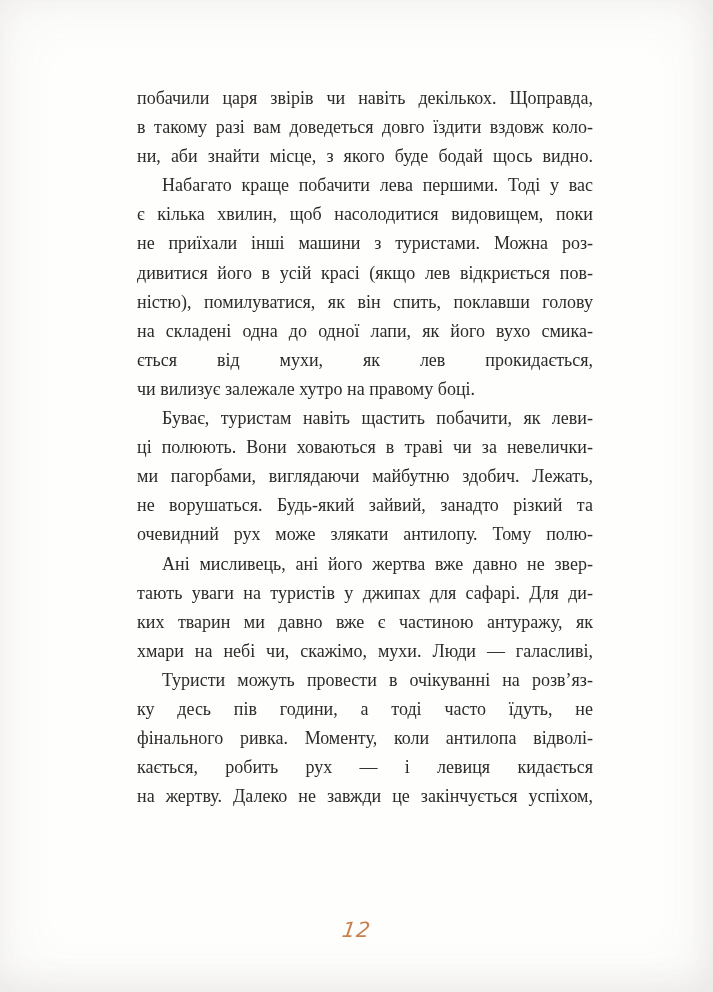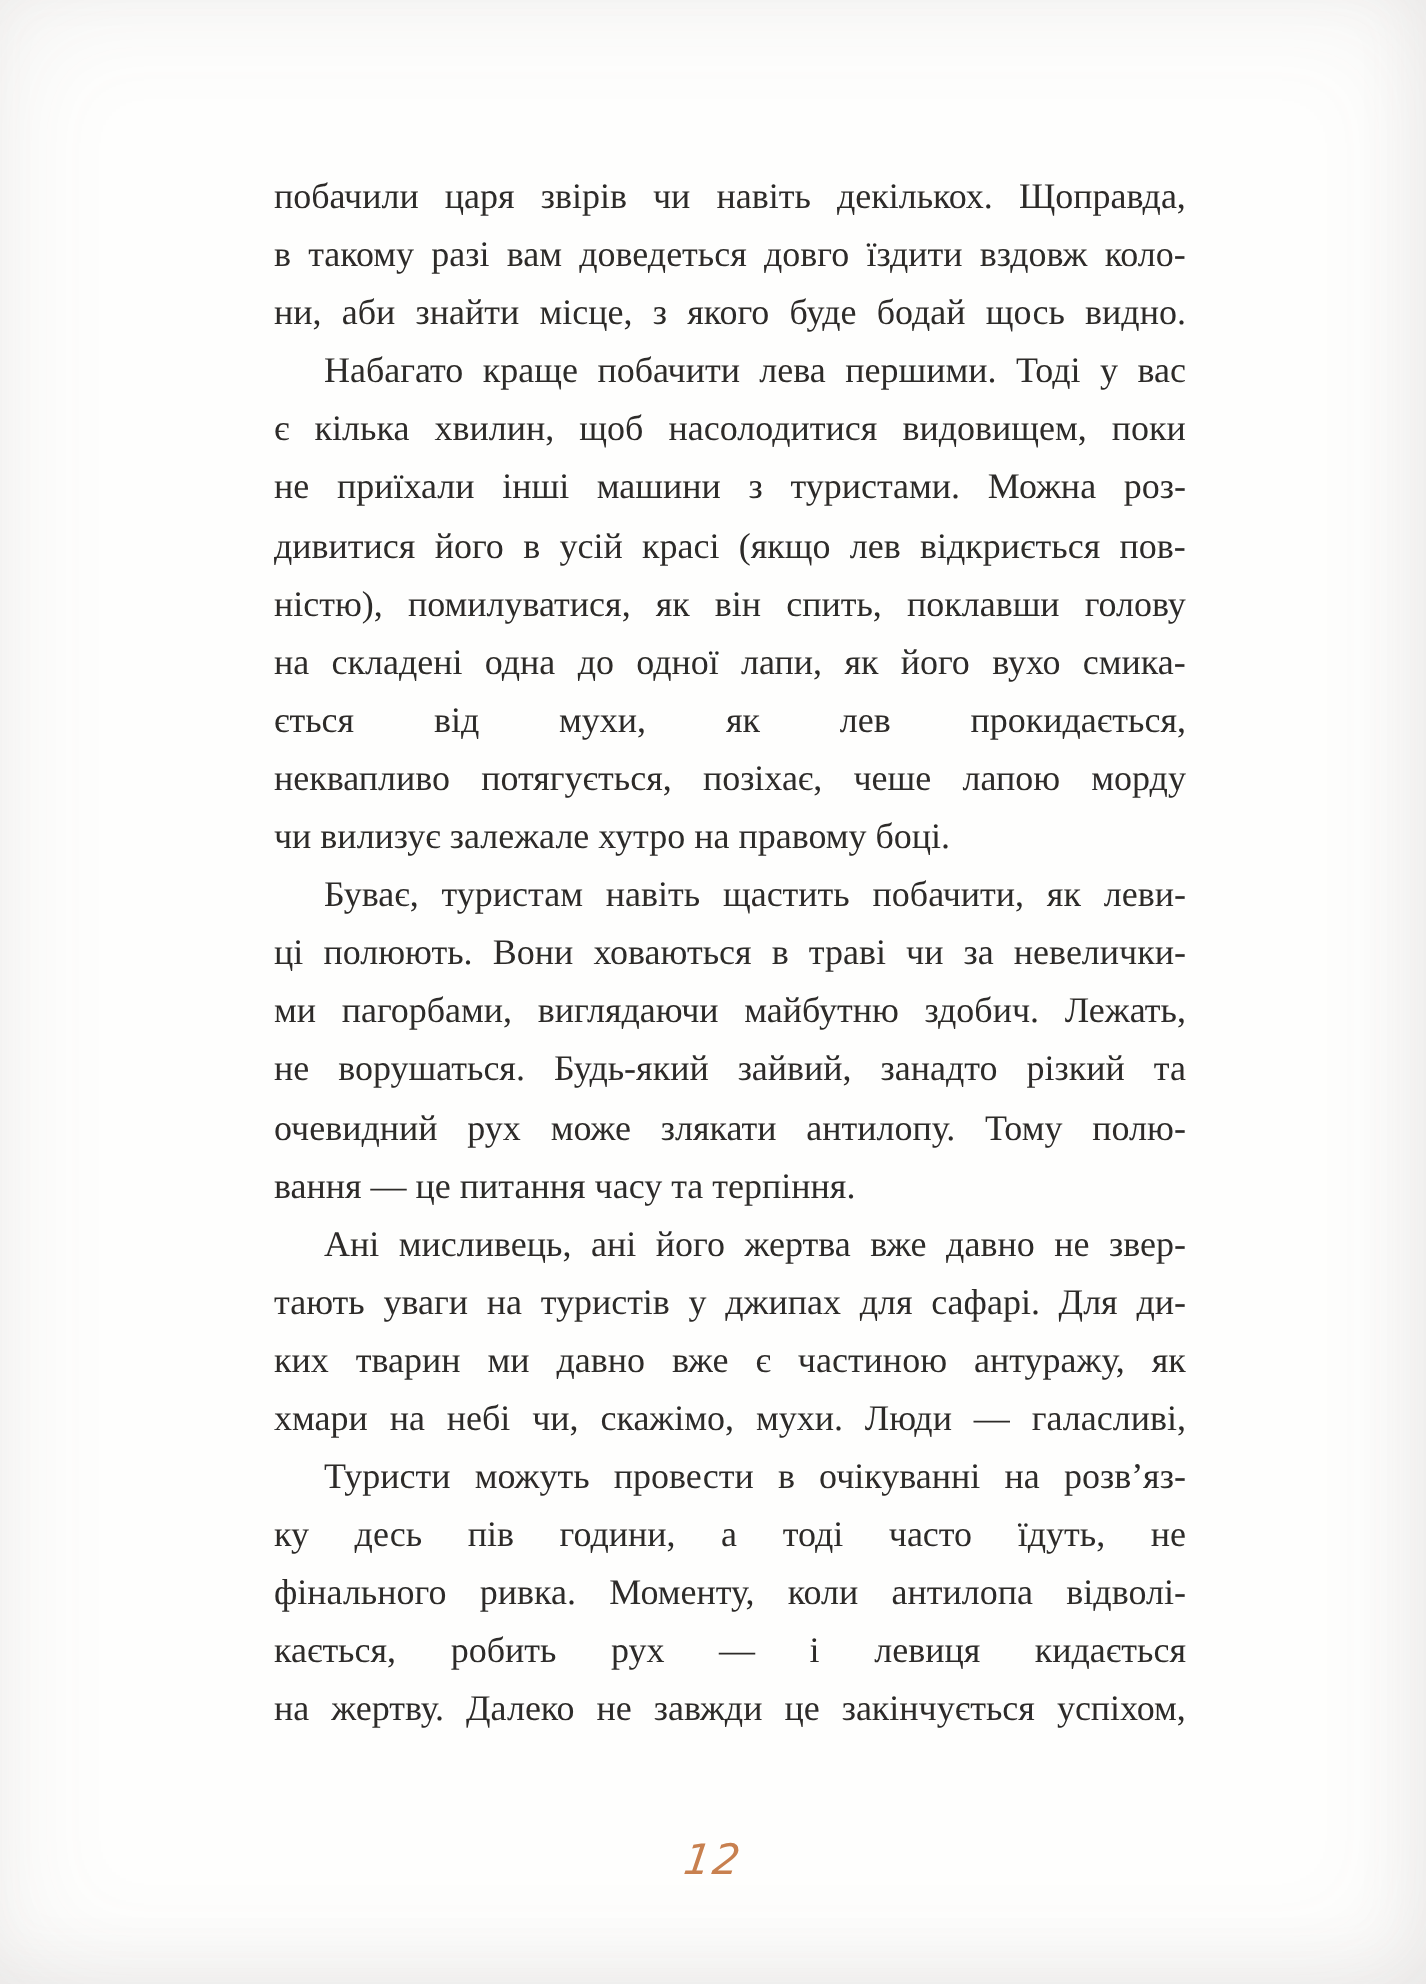--- a/index.html
+++ b/index.html
@@ -171,28 +171,20 @@
           <span>смика-</span>
         </div>
         <div class="line just">
           <span>ється</span>
           <span>від</span>
           <span>мухи,</span>
           <span>як</span>
           <span>лев</span>
           <span>прокидається,</span>
         </div>
-        <div class="line just">
-          <span>неквапливо</span>
-          <span>потягується,</span>
-          <span>позіхає,</span>
-          <span>чеше</span>
-          <span>лапою</span>
-          <span>морду</span>
-        </div>
         <div class="line plain">чи вилизує залежале хутро на правому боці.</div>
       </div>
       <div>
         <div class="line just indent">
           <span>Буває,</span>
           <span>туристам</span>
           <span>навіть</span>
           <span>щастить</span>
           <span>побачити,</span>
           <span>як</span>
@@ -228,21 +220,20 @@
         </div>
         <div class="line just">
           <span>очевидний</span>
           <span>рух</span>
           <span>може</span>
           <span>злякати</span>
           <span>антилопу.</span>
           <span>Тому</span>
           <span>полю-</span>
         </div>
-        <div class="line plain">вання — це питання часу та терпіння.</div>
       </div>
       <div>
         <div class="line just indent">
           <span>Ані</span>
           <span>мисливець,</span>
           <span>ані</span>
           <span>його</span>
           <span>жертва</span>
           <span>вже</span>
           <span>давно</span>

